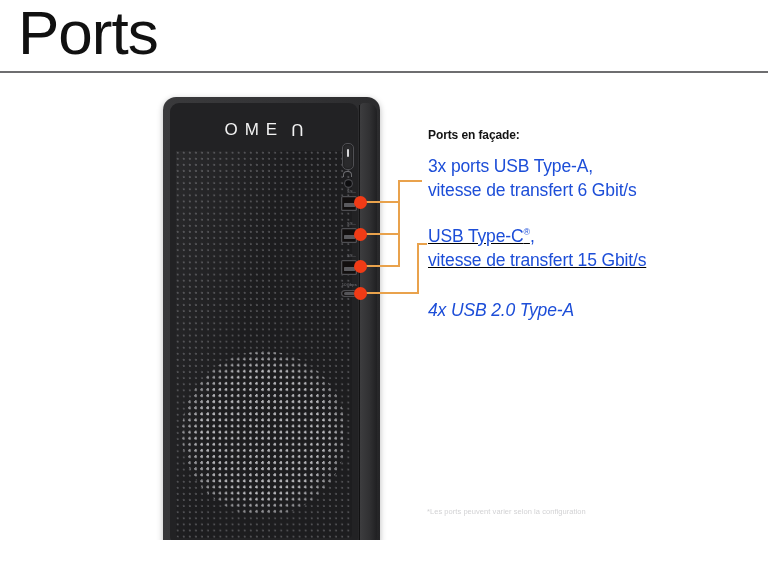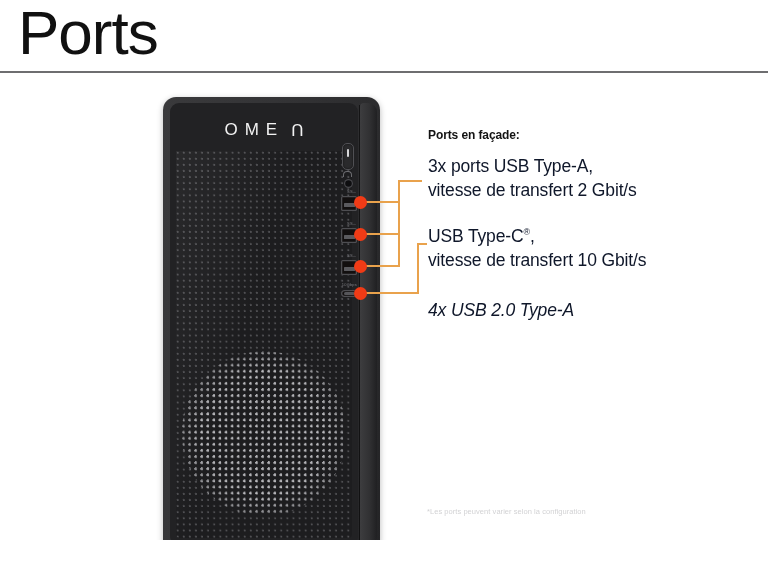--- a/index.html
+++ b/index.html
@@ -273,31 +273,31 @@
   .copy-head {
     font-size: 12px;
     font-weight: 700;
     color: #131313;
     letter-spacing: -0.1px;
     line-height: 1.3;
   }
   .copy-body {
     font-size: 17.5px;
     font-weight: 400;
-    color: #0f172a;
+    color: #1d4ed8;
     letter-spacing: -0.15px;
     line-height: 1.38;
   }
   .sup {
     font-size: 9px;
     vertical-align: super;
     line-height: 0;
   }
   #block-front-list { margin-top: 10px; }
-  #block-typec { margin-top: 22px; }
+  #block-typec { margin-top: 22px; text-decoration: underline; }
   #block-rear { margin-top: 26px; }
   #block-rear .copy-body { margin-top: 3px; font-style: italic; }
 
   #footnote {
     position: absolute;
     left: 427px;
     top: 507px;
     font-size: 7.5px;
     font-weight: 400;
     color: #d2d2d4;
@@ -362,25 +362,25 @@
     <div class="dot" id="dot-usba-3"></div>
     <div class="dot" id="dot-usbc-1"></div>
   </div>
 
   <div id="copy">
 
     <div>
       <div class="copy-head">Ports en façade:</div>
       <div id="block-front-list">
         <div class="copy-body">3x ports USB Type-A,</div>
-        <div class="copy-body">vitesse de transfert 2 Gbit/s</div>
+        <div class="copy-body">vitesse de transfert 6 Gbit/s</div>
       </div>
       <div id="block-typec">
         <div class="copy-body"><span>USB Type-C</span><span class="sup">®</span><span>,</span></div>
-        <div class="copy-body">vitesse de transfert 10 Gbit/s</div>
+        <div class="copy-body">vitesse de transfert 15 Gbit/s</div>
       </div>
     </div>
 
     <div id="block-rear">
       <div class="copy-body">4x USB 2.0 Type-A</div>
     </div>
 
   </div>
 
   <div id="footnote">*Les ports peuvent varier selon la configuration</div>

